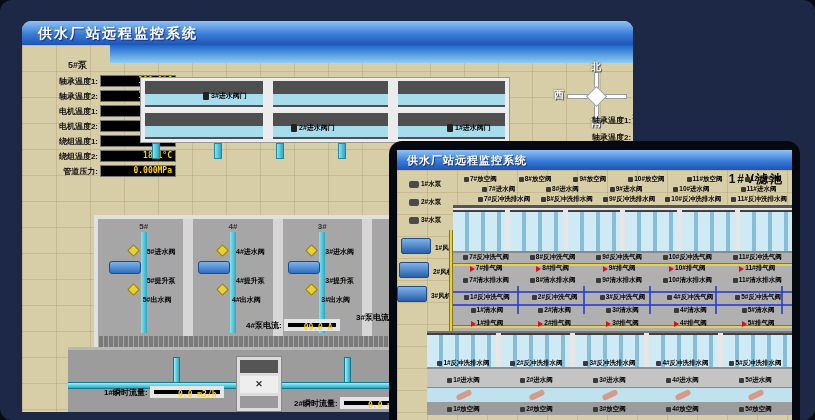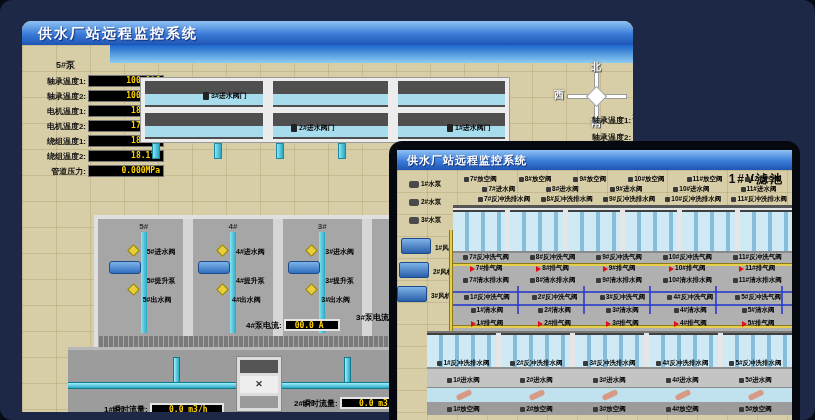--- a/index.html
+++ b/index.html
@@ -12,21 +12,21 @@
       text-shadow:1px 1px 1px rgba(0,0,60,.6);white-space:nowrap;overflow:hidden;}
   
   #win-back{left:22px;top:21px;width:611px;height:391px;border-radius:9px 9px 0 0;overflow:hidden;background:#d7cda6;}
   #win-back .tb{position:absolute;left:0;top:0;right:0;height:24px;font-size:14px;line-height:24px;padding-left:16px;letter-spacing:2px;}
   #scene-b{left:0;top:24px;width:611px;height:367px;background-color:#d7cda6;
     background-image:linear-gradient(rgba(140,120,70,.22) 1px,transparent 1px),
       linear-gradient(90deg,rgba(140,120,70,.22) 1px,transparent 1px);background-size:34px 26px;overflow:hidden;}
   .sky{left:88px;top:0;right:0;height:18px;background:linear-gradient(#1b66cc,#8ecdf2);}
   .b-title{left:220px;top:12px;font:bold 15px "Liberation Sans",sans-serif;letter-spacing:7px;color:#0d0d0d;}
   
-  #panel{left:0;top:14px;width:162px;}
+  #panel{left:12px;top:14px;width:162px;}
   .pp-title{margin-left:34px;font:bold 9px "Liberation Sans",sans-serif;color:#1a1a1a;margin-bottom:3px;}
   .prow{display:flex;align-items:center;height:12px;margin-bottom:3px;}
   .plabel{width:66px;text-align:right;font:bold 8px "Liberation Sans",sans-serif;padding-right:2px;color:#111;}
   .pvalue{width:76px;height:12px;line-height:12px;font:bold 8px "DejaVu Sans Mono",monospace;text-align:right;
     padding-right:3px;background:#000;color:#ffd400;border:1px solid #777;}
   
   #intake{left:118px;top:32px;width:370px;height:66px;background:#ececec;border:1px solid #9a9a9a;}
   .chan{position:absolute;left:4px;right:4px;height:26px;background:#4f4f4f;}
   .chan .water{position:absolute;left:0;right:0;bottom:2px;height:11px;background:#a6dcec;}
   .cgap{position:absolute;top:0;bottom:0;width:10px;background:#ececec;}
@@ -50,33 +50,33 @@
   .yvalve{position:absolute;left:50%;margin-left:-15px;width:9px;height:9px;background:#e8cf3a;border:1px solid #8a7a10;transform:rotate(45deg);}
   .v1{top:27px;}.v2{top:66px;}
   .bay-lbl{position:absolute;left:50%;margin-left:3px;font:bold 7px "Liberation Sans",sans-serif;white-space:nowrap;color:#000;}
   .l-in{top:28px;}.l-pump{top:57px;}.l-out{top:76px;margin-left:-1px;}
   .pumpbody{position:absolute;left:5px;top:42px;width:32px;height:13px;background:linear-gradient(#7fb3e8,#2f6fc0);
     border-radius:3px;border:1px solid #1d4a88;}
   .hatch{position:absolute;left:0;right:0;bottom:0;height:11px;background:#7a7a7a;
     background-image:repeating-linear-gradient(90deg,rgba(255,255,255,.35) 0 1px,transparent 1px 5px);}
   .readout{display:flex;align-items:center;font:bold 8px "Liberation Sans",sans-serif;white-space:nowrap;}
   .rbox{height:12px;line-height:12px;font:bold 8px "DejaVu Sans Mono",monospace;text-align:right;background:#000;
-    color:#ffd400;border:2px solid #e5e5e5;padding-right:14px;margin-left:2px;}
+    color:#ffd400;border:4px solid #e5e5e5;padding-right:3px;margin-left:2px;}
   #cur{position:absolute;left:148px;bottom:16px;}
   #cur2{position:absolute;left:258px;bottom:24px;font:bold 8px "Liberation Sans",sans-serif;}
   
   #lower{left:46px;top:302px;right:0;height:65px;background:#9c9c9c;border-top:3px solid #b8b8b8;}
   .hpipe{position:absolute;left:0;right:0;top:32px;height:7px;background:linear-gradient(#9ff0fa,#2aa8c4);
     border-top:1px solid #0f7a90;border-bottom:1px solid #0f7a90;}
   .vstub{position:absolute;top:7px;width:7px;height:26px;background:linear-gradient(90deg,#9ff0fa,#2aa8c4);border:1px solid #0f7a90;}
   #ebox{position:absolute;left:168px;top:6px;width:46px;height:56px;background:#ddd;border:1px solid #888;}
   #ebox .et{margin:3px;height:13px;background:#555;}
   #ebox .em{margin:0 3px;height:17px;background:#eee;color:#333;font:bold 9px "Liberation Sans",sans-serif;text-align:center;line-height:17px;}
   #ebox .eb2{margin:3px;height:12px;background:#9a9a9a;}
-  #flow-l{position:absolute;left:36px;top:53px;}
+  #flow-l{position:absolute;left:36px;top:36px;}
   #flow-r{position:absolute;left:226px;top:47px;}
   
   #win-front{left:389px;top:141px;width:411px;height:279px;background:#05080f;border-radius:13px 13px 0 0;z-index:5;}
   #win-front .tb{position:absolute;left:8px;top:9px;right:8px;height:20px;font-size:11px;line-height:20px;padding-left:10px;letter-spacing:1px;}
   #scene-f{left:8px;top:29px;right:8px;bottom:0;background-color:#d7cda6;
     background-image:linear-gradient(rgba(140,120,70,.22) 1px,transparent 1px),
       linear-gradient(90deg,rgba(140,120,70,.22) 1px,transparent 1px);background-size:30px 22px;overflow:hidden;}
   .f-title{right:8px;top:1px;font:bold 12px "Liberation Sans",sans-serif;letter-spacing:2px;color:#0d0d0d;}
   .frow{position:absolute;display:flex;justify-content:space-around;align-items:center;
     font:bold 6.5px "Liberation Sans",sans-serif;color:#000;white-space:nowrap;height:9px;}

